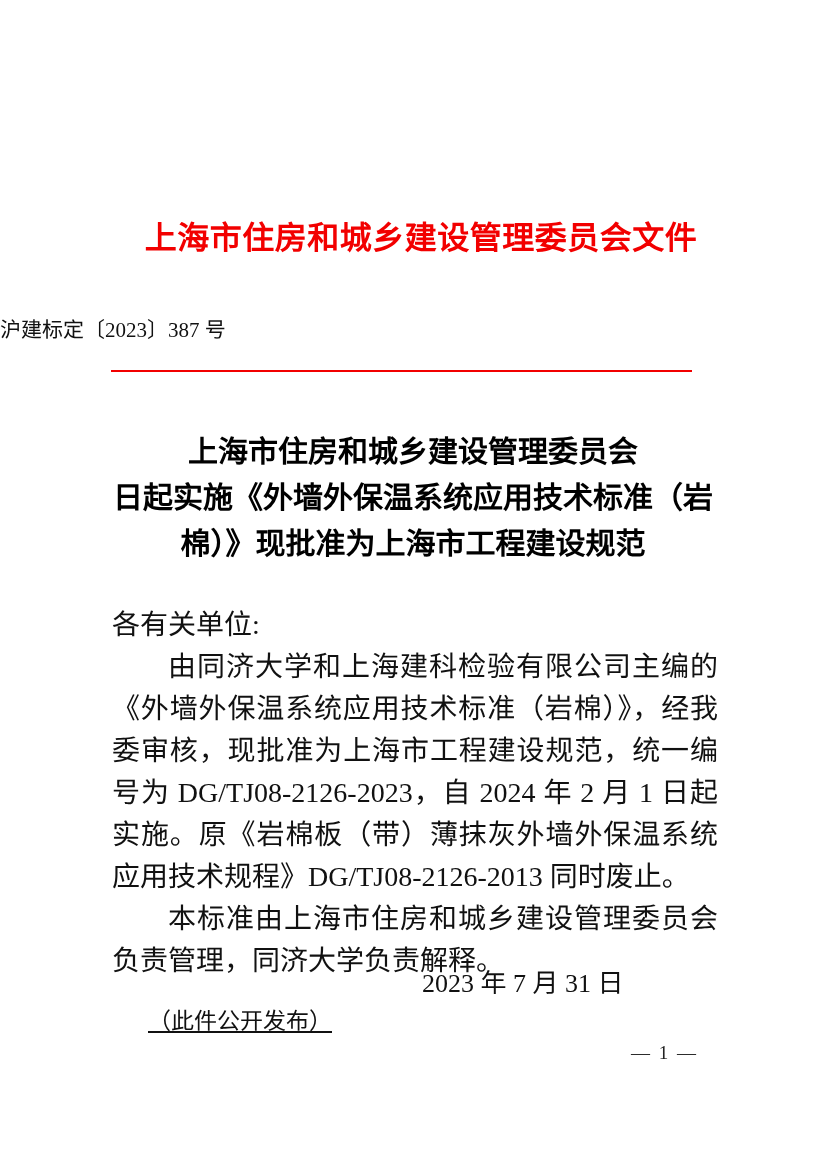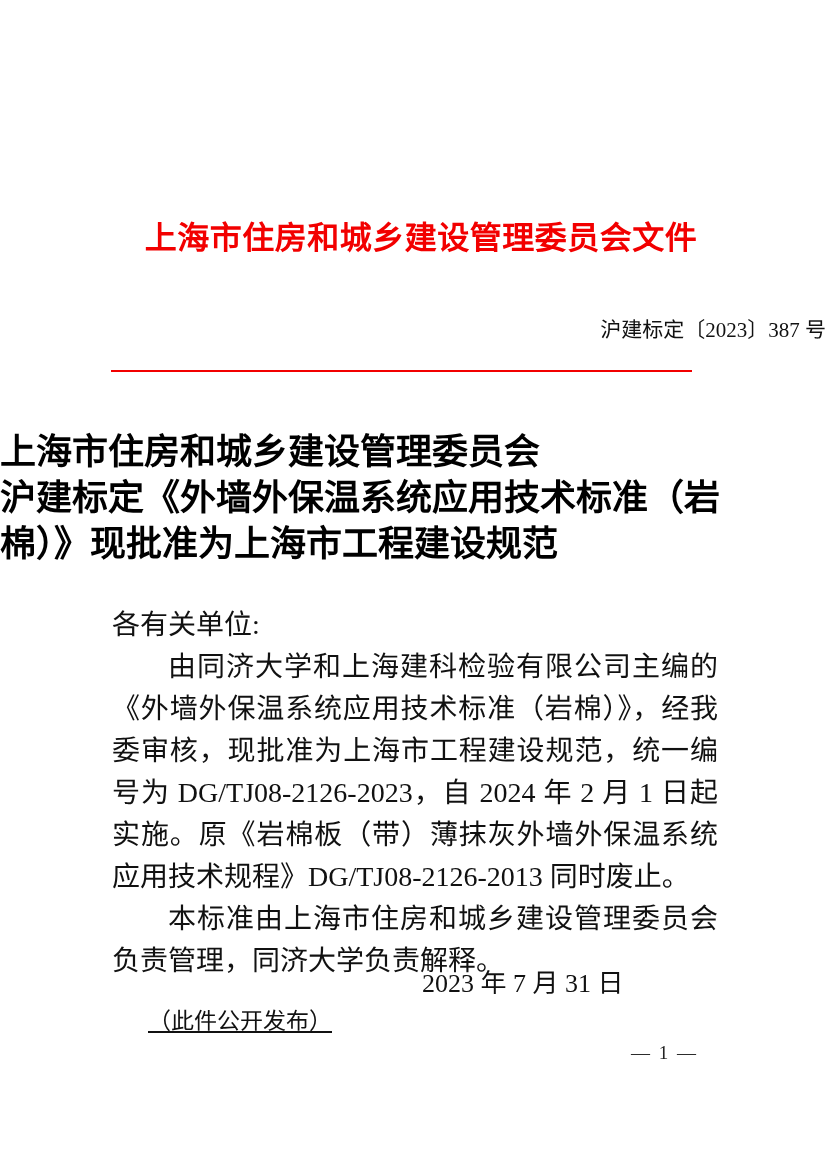--- a/index.html
+++ b/index.html
@@ -31,40 +31,40 @@
     line-height: 38px;
     font-weight: 700;
     color: var(--accent-red);
     letter-spacing: 0.5px;
   }
   .doc-number {
     position: absolute;
     top: 317px;
     left: 0;
     width: 100%;
-    text-align: right;
+    text-align: left;
     font-size: 21px;
     line-height: 26px;
     color: var(--text);
   }
   .red-line {
     position: absolute;
     top: 370px;
     left: 111px;
     width: 581px;
     height: 2px;
     background: var(--accent-red);
   }
   .title-block {
     position: absolute;
     top: 429px;
     left: 0;
     width: 100%;
-    text-align: left;
-    font-size: 36px;
+    text-align: center;
+    font-size: 30px;
     line-height: 46px;
     font-weight: 700;
     color: #000000;
   }
   .body-block {
     position: absolute;
     top: 604px;
     left: 112px;
     width: 606px;
     font-size: 28px;
@@ -111,21 +111,21 @@
 <div class="page">
 
   <div class="org-title">上海市住房和城乡建设管理委员会文件</div>
 
   <div class="doc-number">沪建标定〔2023〕387 号</div>
 
   <div class="red-line"></div>
 
   <div class="title-block">
     <div>上海市住房和城乡建设管理委员会</div>
-    <div>沪建标定《外墙外保温系统应用技术标准（岩</div>
+    <div>日起实施《外墙外保温系统应用技术标准（岩</div>
     <div>棉）》现批准为上海市工程建设规范</div>
   </div>
 
   <div class="body-block">
     <p class="salutation">各有关单位:</p>
     <p class="para">由同济大学和上海建科检验有限公司主编的《外墙外保温系统应用技术标准（岩棉）》，经我委审核，现批准为上海市工程建设规范，统一编号为 DG/TJ08-2126-2023，自 2024 年 2 月 1 日起实施。原《岩棉板（带）薄抹灰外墙外保温系统应用技术规程》DG/TJ08-2126-2013 同时废止。</p>
     <p class="para">本标准由上海市住房和城乡建设管理委员会负责管理，同济大学负责解释。</p>
   </div>
 
   <div class="date-line">2023 年 7 月 31 日</div>

